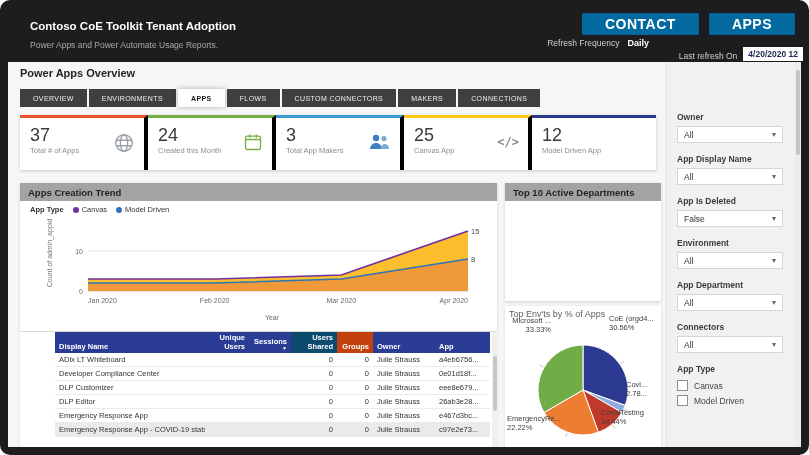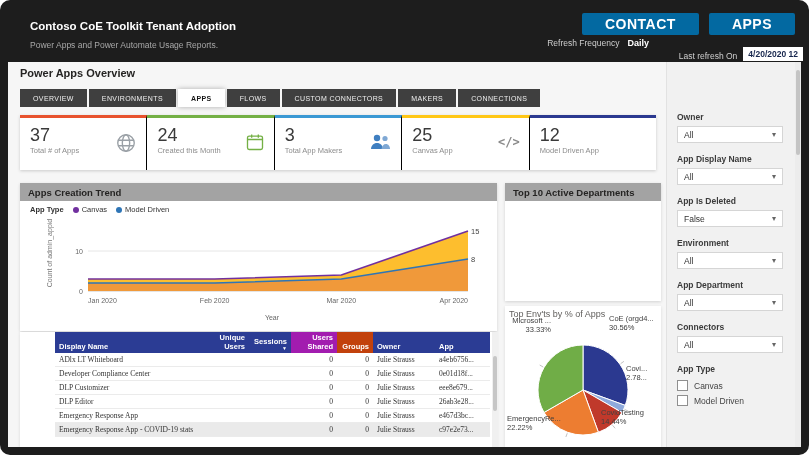--- a/index.html
+++ b/index.html
@@ -19,21 +19,21 @@
 
   
   .page{position:absolute;left:8px;right:8px;top:62px;bottom:8px;background:#f6f6f6;overflow:hidden;}
   .page-title{position:absolute;left:12px;top:5px;font-size:11px;font-weight:bold;color:#252423;}
 
   .tabs{position:absolute;left:12px;top:27px;display:flex;gap:2px;}
   .tab{height:18px;padding:0 13px;background:#3f3f3f;color:#efefef;font-size:7px;letter-spacing:.4px;display:flex;align-items:center;cursor:pointer;}
   .tab.active{background:#ffffff;color:#161616;font-weight:bold;box-shadow:0 0 5px rgba(0,0,0,.3);}
 
   .kpis{position:absolute;left:12px;top:53px;width:636px;height:55px;display:flex;box-shadow:0 1px 3px rgba(0,0,0,.18);}
-  .kpi{flex:1;background:#fff;border-top:3px solid #ccc;border-right:1px solid #000000;position:relative;padding:7px 10px;box-sizing:border-box;}
+  .kpi{flex:1;background:#fff;border-top:3px solid #ccc;border-right:4px solid #000000;position:relative;padding:7px 10px;box-sizing:border-box;}
   .kpi:last-child{border-right:none;}
   .kpi-value{font-size:18px;color:#3a3a3a;}
   .kpi-label{font-size:7.5px;color:#8d8d8d;margin-top:0;}
   .kpi-icon{position:absolute;right:9px;top:14px;}
   .code-glyph{font-size:12px;color:#8a8a8a;font-weight:bold;font-family:"DejaVu Sans Mono",monospace;}
 
   .panel{position:absolute;background:#fff;box-shadow:0 1px 3px rgba(0,0,0,.15);}
   .panel-header{height:18px;background:#a3a3a3;color:#252423;font-size:9.5px;font-weight:bold;display:flex;align-items:center;padding:0 8px;}
 
   .trend-panel{left:12px;top:121px;width:477px;height:148px;}
@@ -45,21 +45,21 @@
   #trend-svg text.tick{font-size:7px;fill:#666;font-family:"Liberation Sans",sans-serif;}
   #trend-svg text.endlabel{font-size:7.5px;fill:#444;font-family:"Liberation Sans",sans-serif;}
   .trend-xlabel{position:absolute;left:44px;top:131px;width:416px;text-align:center;font-size:7px;color:#666;}
   .trend-ylabel{position:absolute;left:26px;top:120px;width:100px;text-align:center;font-size:7px;color:#777;transform:rotate(-90deg);transform-origin:0 0;}
 
   .table-bg{position:absolute;left:12px;top:270px;width:477px;height:115px;background:#fff;box-shadow:0 1px 3px rgba(0,0,0,.12);}
   .table-wrap{position:absolute;left:47px;top:270px;width:435px;height:115px;overflow:hidden;background:#fff;}
   table{border-collapse:collapse;table-layout:fixed;width:435px;font-size:7.5px;}
   thead th{background:#2B3C94;color:#fff;font-weight:bold;text-align:left;padding:2px 4px;vertical-align:bottom;line-height:1.15;}
   thead th.num{text-align:right;}
-  tbody td{padding:2px 4px;border-bottom:1px solid #ebebeb;color:#333;white-space:nowrap;overflow:hidden;font-family:Liberation Serif, serif;}
+  tbody td{padding:2px 4px;border-bottom:1px solid #ebebeb;color:#333;white-space:nowrap;overflow:hidden;}
   tbody td.num{text-align:right;}
   tbody tr:last-child{background:#eaeaea;}
   .sort{display:block;font-size:5px;line-height:1;color:#fff;}
   .table-scrollbar{position:absolute;left:484px;top:270px;width:6px;height:115px;background:#f0f0f0;cursor:pointer;}
   .table-scrollbar .thumb{position:absolute;left:1px;top:24px;width:4px;height:55px;background:#c6c6c6;border-radius:2px;}
 
   .depts-panel{left:497px;top:121px;width:156px;height:118px;}
 
   .pie-area{position:absolute;left:497px;top:244px;width:156px;height:141px;background:#fff;box-shadow:0 1px 3px rgba(0,0,0,.12);}
   .pie-title{font-size:9px;color:#605e5c;padding:3px 4px 0 4px;}
@@ -198,21 +198,21 @@
             <col style="width: 46px;">
             <col style="width: 36px;">
             <col style="width: 62px;">
             <col style="width: 55px;">
           </colgroup>
           <thead>
             <tr>
               <th style="background: rgb(43, 60, 148);"><span>Display Name</span></th>
               <th class="num" style="background: rgb(43, 60, 148);"><span>Unique Users</span></th>
               <th class="num" style="background: rgb(43, 60, 148);"><span>Sessions</span><span class="sort">▼</span></th>
-              <th class="num" style="background: #a21caf;"><span>Users Shared</span></th>
+              <th class="num" style="background: #0c4a6e;"><span>Users Shared</span></th>
               <th class="num" style="background: #c2410c;"><span>Groups</span></th>
               <th style="background: rgb(43, 60, 148);"><span>Owner</span></th>
               <th style="background: rgb(43, 60, 148);"><span>App</span></th>
             </tr>
           </thead>
           <tbody>
             <tr>
               <td>ADlx LT Whiteboard</td>
               <td class="num"></td>
               <td class="num"></td>
@@ -288,21 +288,21 @@
           <line x1="107.55" y1="105.25" x2="110.12" y2="108.31" stroke="#a8a8a8" stroke-width="0.7"></line>
           <path d="M78,70 L93.38,112.29 A45,45 0 0 1 39.02,92.49 Z" fill="#ED7D31" stroke="#fff" stroke-width="1"></path>
           <line x1="62.26" y1="113.22" x2="60.89" y2="116.98" stroke="#a8a8a8" stroke-width="0.7"></line>
           <path d="M78,70 L39.02,92.49 A45,45 0 0 1 78.00,25.00 Z" fill="#70AD47" stroke="#fff" stroke-width="1"></path>
           <line x1="38.17" y1="47.00" x2="34.70" y2="45.00" stroke="#a8a8a8" stroke-width="0.7"></line>
         </svg>
     <div class="pie-label" style="left: 104px; top: 8px; width: 52px; text-align: left;">
           <div>CoE (orgd4...</div>
           <div>30.56%</div>
         </div>
-        <div class="pie-label" style="left: 121px; top: 58px; width: 34px; text-align: left;">
+        <div class="pie-label" style="left: 121px; top: 74px; width: 34px; text-align: left;">
           <div>Covi...</div>
           <div>2.78...</div>
         </div>
         <div class="pie-label" style="left: 96px; top: 102px; width: 58px; text-align: left;">
           <div>CovidTesting</div>
           <div>14.44%</div>
         </div>
         <div class="pie-label" style="left: 2px; top: 108px; width: 58px; text-align: left;">
           <div>EmergencyRe...</div>
           <div>22.22%</div>

